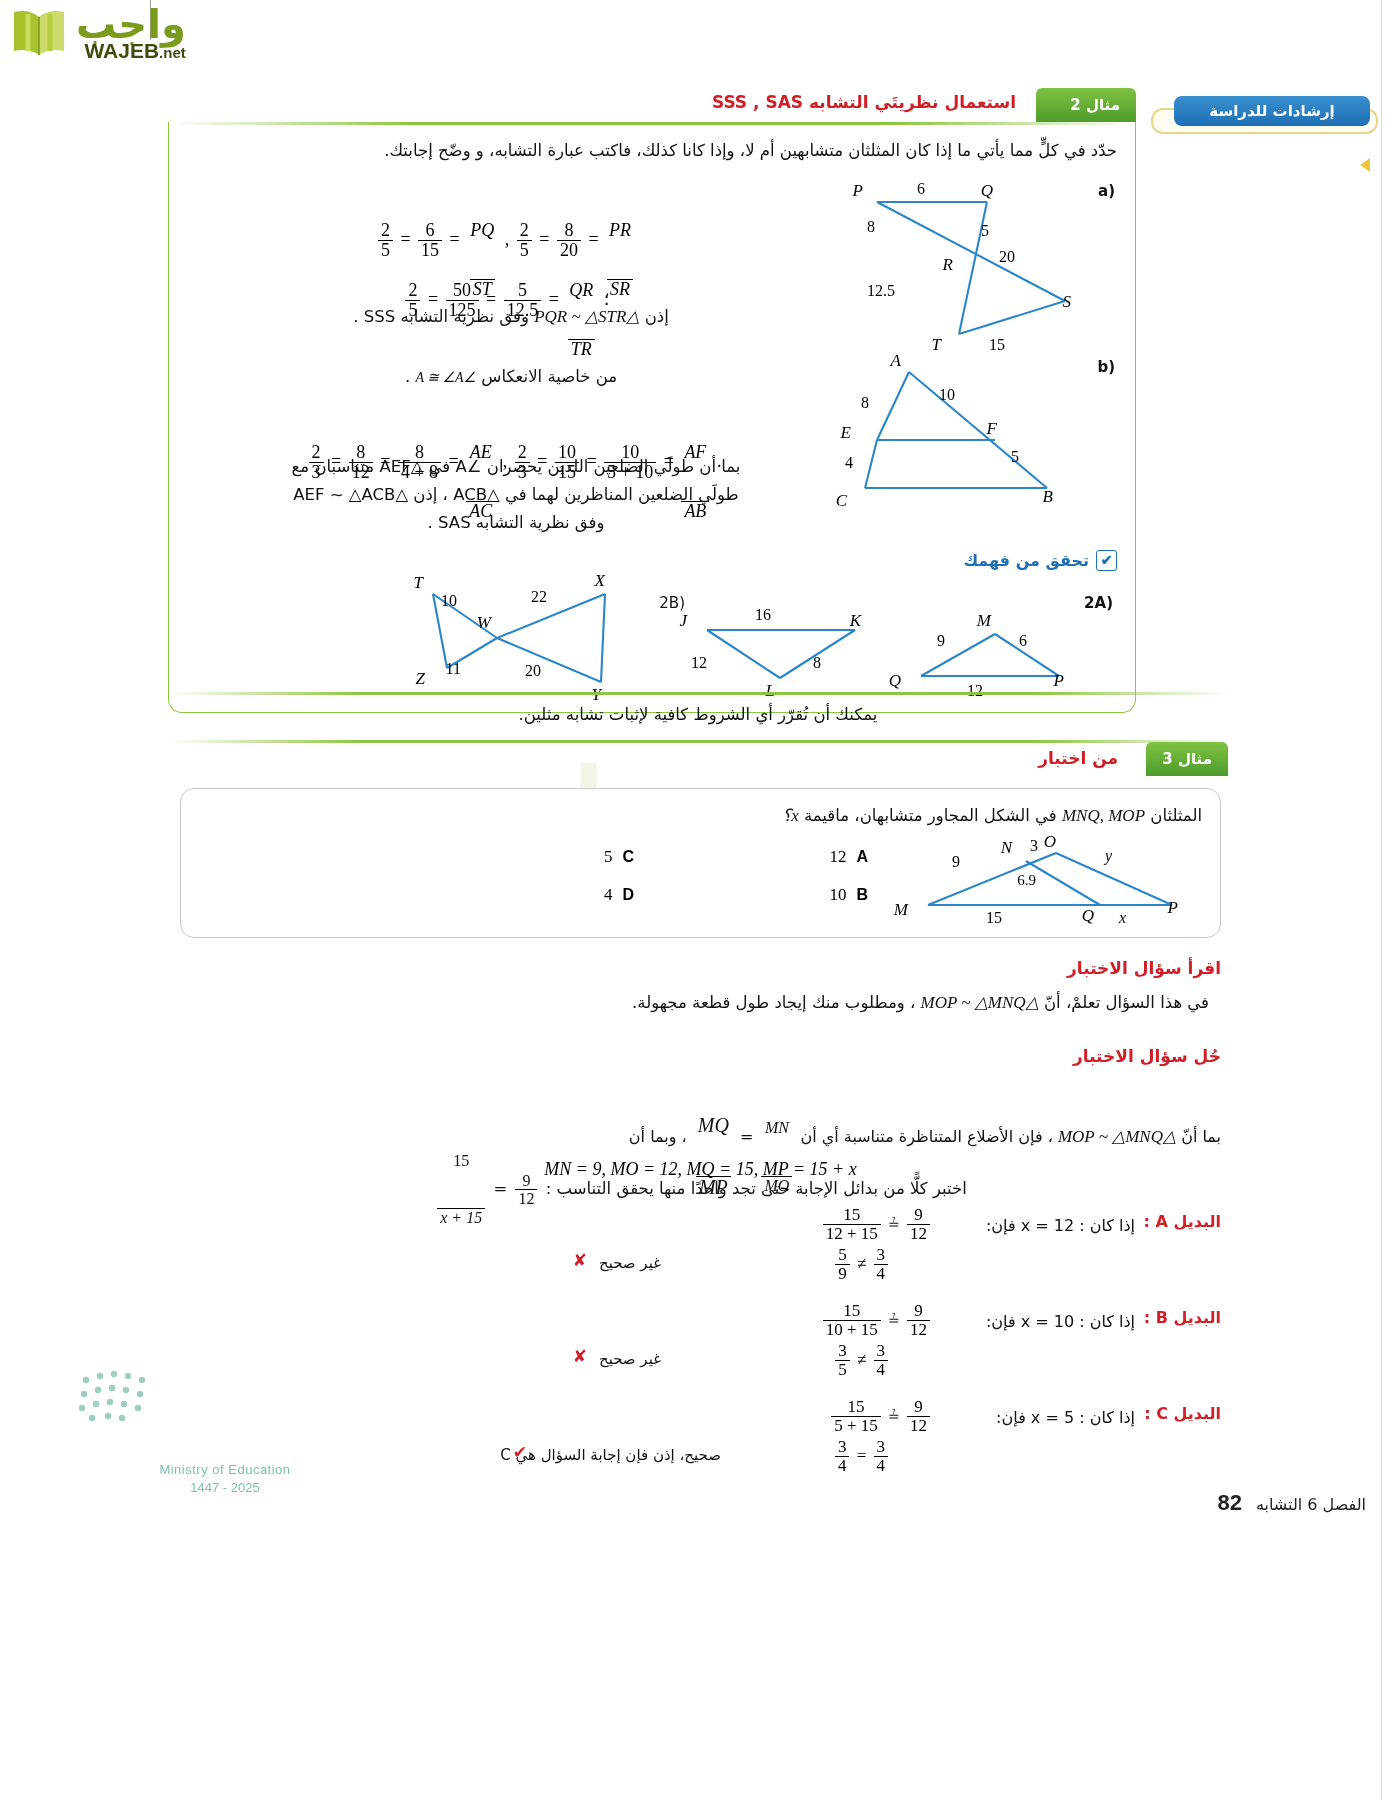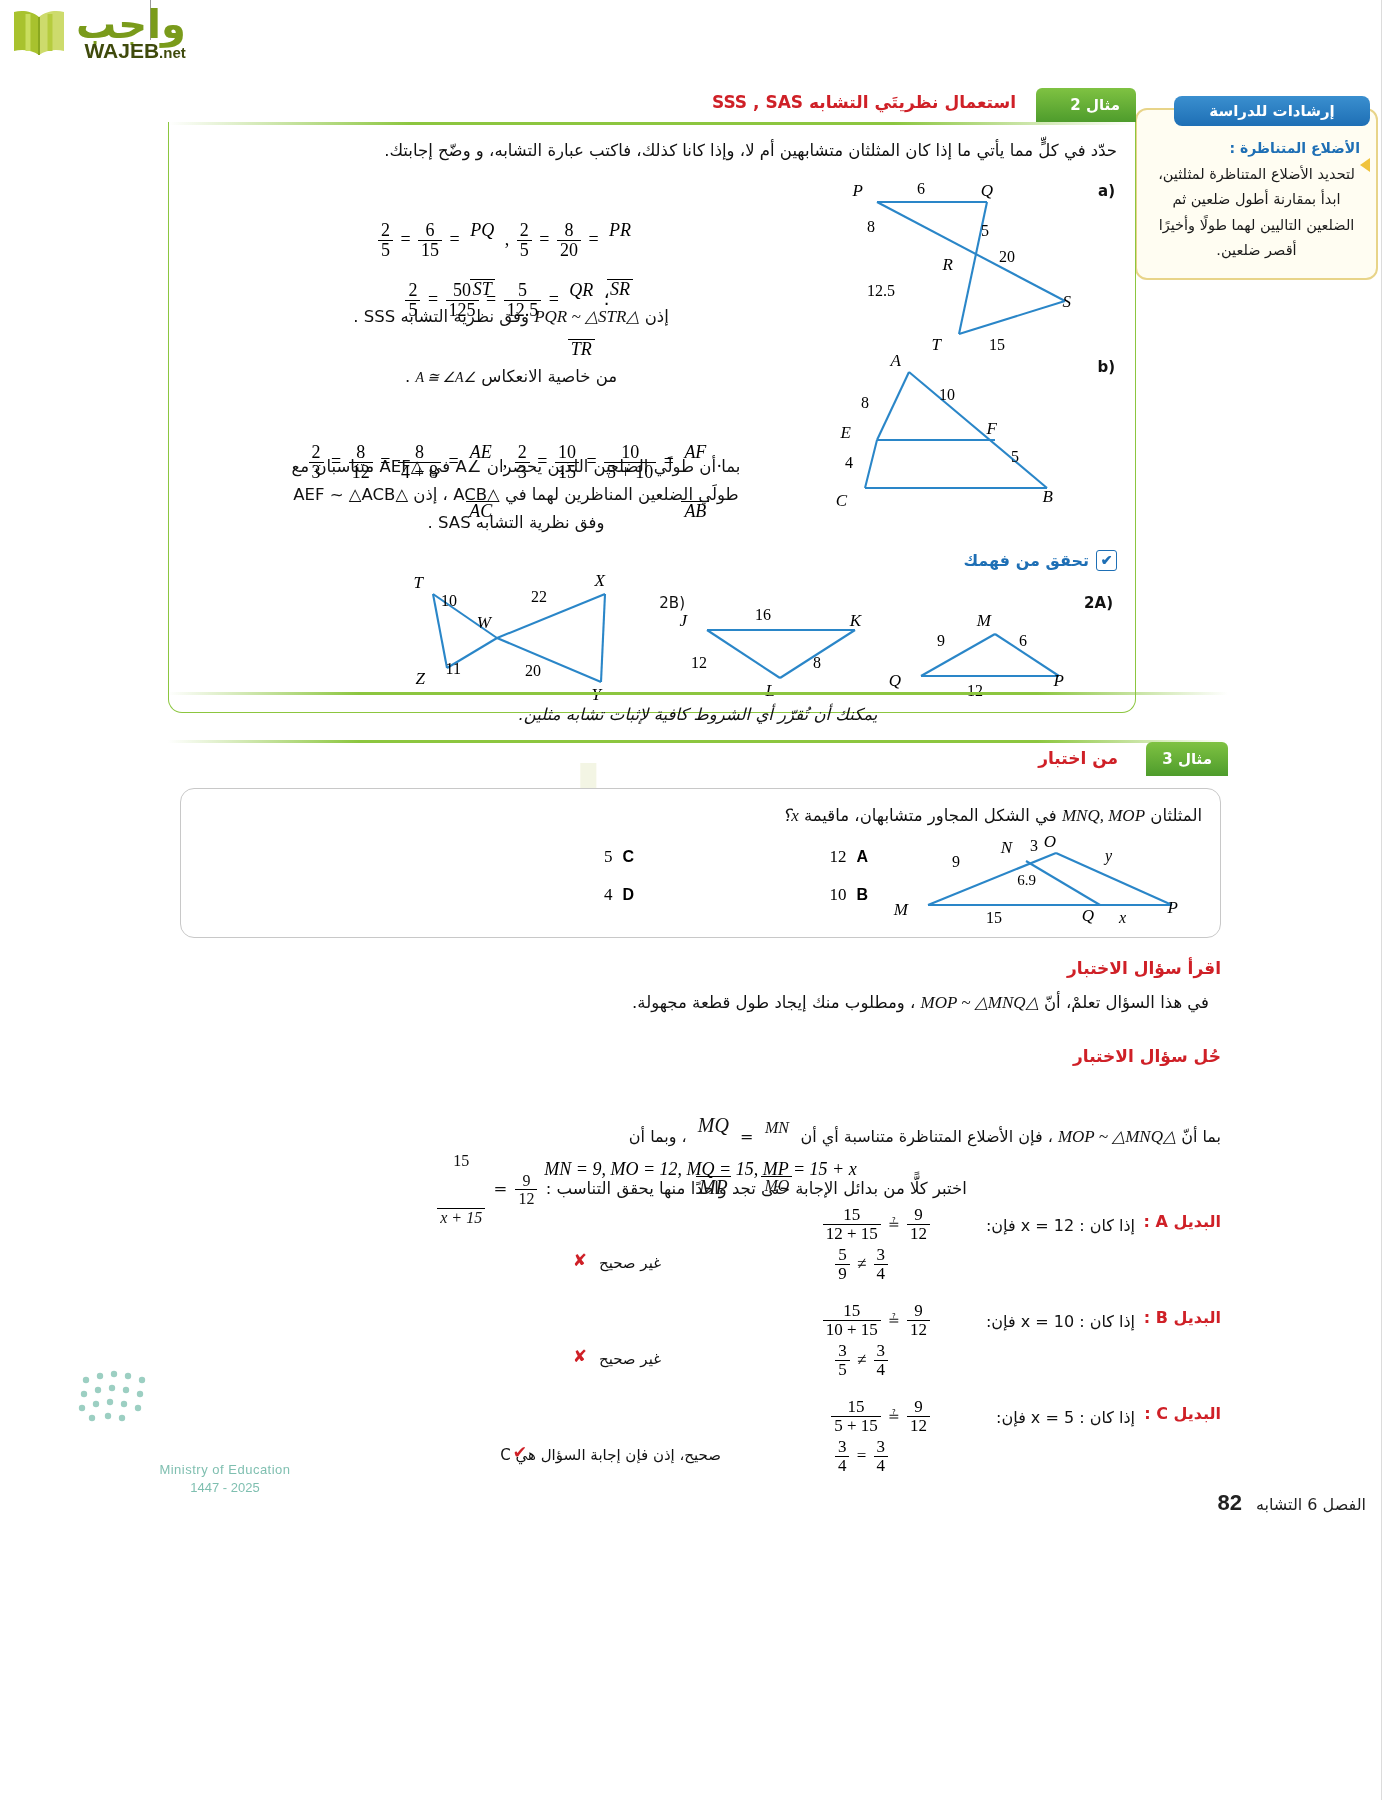--- a/index.html
+++ b/index.html
@@ -21,21 +21,21 @@
   .topline{position:absolute;left:150px;top:0;width:1px;height:40px;background:#9a9a9a;}
 
   
   .wm{position:absolute;left:300px;top:725px;width:470px;height:200px;pointer-events:none;
       opacity:.22;display:flex;flex-direction:column;align-items:center;justify-content:center;}
   .wm-ar{font-family:"DejaVu Sans",sans-serif;font-weight:bold;font-size:92px;color:#cdd48a;line-height:1;}
   .wm-en{font-family:"Liberation Sans",sans-serif;font-weight:bold;font-size:40px;color:#cdd48a;margin-top:2px;}
 
   
   .tip{position:absolute;right:18px;top:108px;width:215px;
-       border:2px solid #e8d489;border-radius:12px;background:#fffdf2;padding:8px 12px 14px;}
+       border:2px solid #e8d489;border-radius:12px;background:#fffdf2;padding:8px 4px 14px;}
   .tip-head{position:absolute;right:6px;top:-14px;width:196px;height:30px;
       background:linear-gradient(180deg,#3a8fcf 0%,#1e6fb5 100%);
       border-radius:8px;display:flex;align-items:center;justify-content:center;}
   .tip-head span{font-family:"DejaVu Sans",sans-serif;font-weight:bold;font-size:15px;color:#fff;}
   .tip-body{margin-top:22px;text-align:center;}
   .tip-sub{font-family:"DejaVu Sans",sans-serif;font-weight:bold;font-size:14px;color:#1e6fb5;margin-bottom:6px;text-align:right;padding-right:4px;}
   .tip-txt{font-family:"DejaVu Sans",sans-serif;font-size:14.5px;line-height:1.75;color:#1a1a1a;text-align:center;}
   .tip-arrow{position:absolute;right:6px;top:48px;width:0;height:0;
       border-top:7px solid transparent;border-bottom:7px solid transparent;border-right:10px solid #f0c33c;}
 
@@ -116,24 +116,20 @@
   <div class="wm">
     <div class="wm-ar">واجب</div>
     <div class="wm-en">WAJEB.net</div>
   </div>
 
   <div class="tip">
     <div class="tip-head">
       <span>إرشادات للدراسة</span>
     </div>
     <div class="tip-arrow"></div>
-    <div class="tip-body">
-      <div class="tip-sub">الأضلاع المتناظرة :</div>
-      <div class="tip-txt">لتحديد الأضلاع المتناظرة لمثلثين، ابدأ بمقارنة أطول ضلعين ثم الضلعين التاليين لهما طولًا وأخيرًا أقصر ضلعين.</div>
-    </div>
   </div>
 
   <div class="ex-wrap" style="right:260px;left:168px;top:88px;">
     <div class="ex-head">
       <div class="ex-tab">
         <b>مثال 2</b>
       </div>
       <div class="ex-title">استعمال نظريتَي التشابه SSS , SAS</div>
     </div>
     <div class="ex-body" style="height:590px;">
@@ -341,21 +337,21 @@
         <text x="196" y="128" class="lbl" style="position:static;font-size:17px;">Y</text>
         <text x="52" y="34" class="num" style="position:static;font-size:16px;">10</text>
         <text x="142" y="30" class="num" style="position:static;font-size:16px;">22</text>
         <text x="56" y="102" class="num" style="position:static;font-size:16px;">11</text>
         <text x="136" y="104" class="num" style="position:static;font-size:16px;">20</text>
       </svg>
     </div>
   </div>
 
   <div class="sep" style="right:168px;left:168px;top:692px;"></div>
-  <div class="ar" style="position:absolute;right:168px;left:168px;top:700px;text-align:center;font-style:italic;">يمكنك أن تُقرّر أي الشروط كافية لإثبات تشابه مثلين.</div>
+  <div class="ar" style="position:absolute;right:168px;left:168px;top:700px;text-align:center;">يمكنك أن تُقرّر أي الشروط كافية لإثبات تشابه مثلين.</div>
   <div class="sep" style="right:168px;left:168px;top:740px;"></div>
 
   <div class="ex-head" style="position:absolute;right:168px;left:168px;top:742px;height:36px;">
     <div class="ex-tab" style="padding:0 16px;">
       <b>مثال 3</b>
     </div>
     <div class="ex-title" style="right:110px;top:6px;">من اختبار</div>
   </div>
 
   <div class="q-card" style="right:175px;left:180px;top:788px;height:148px;">

